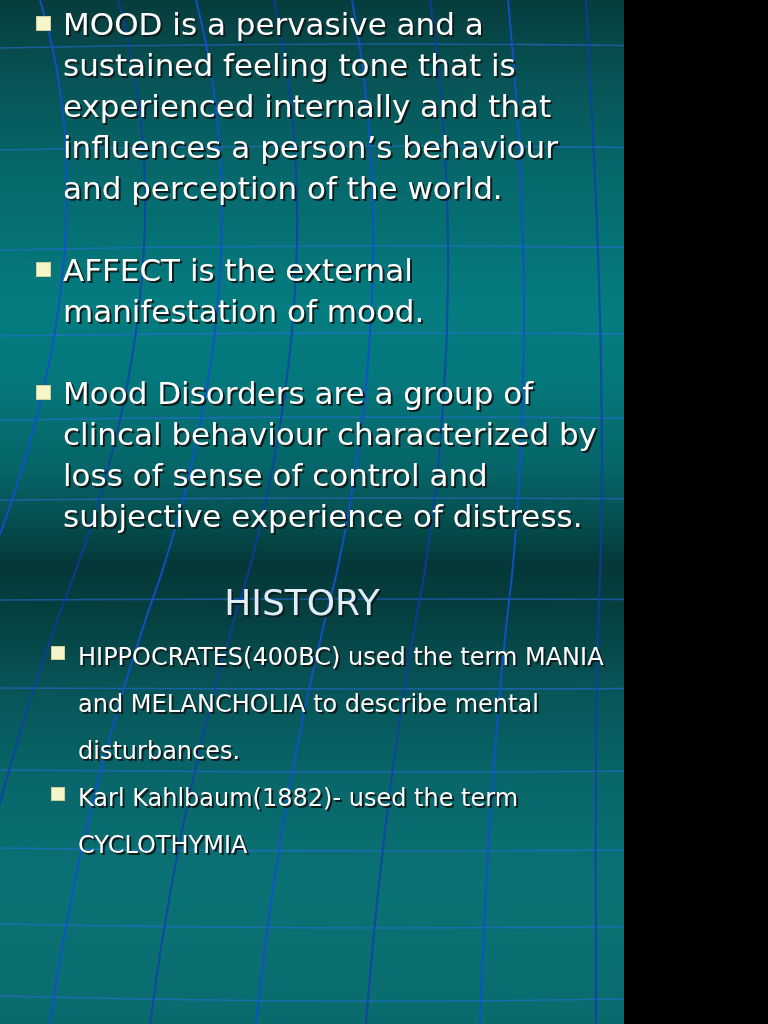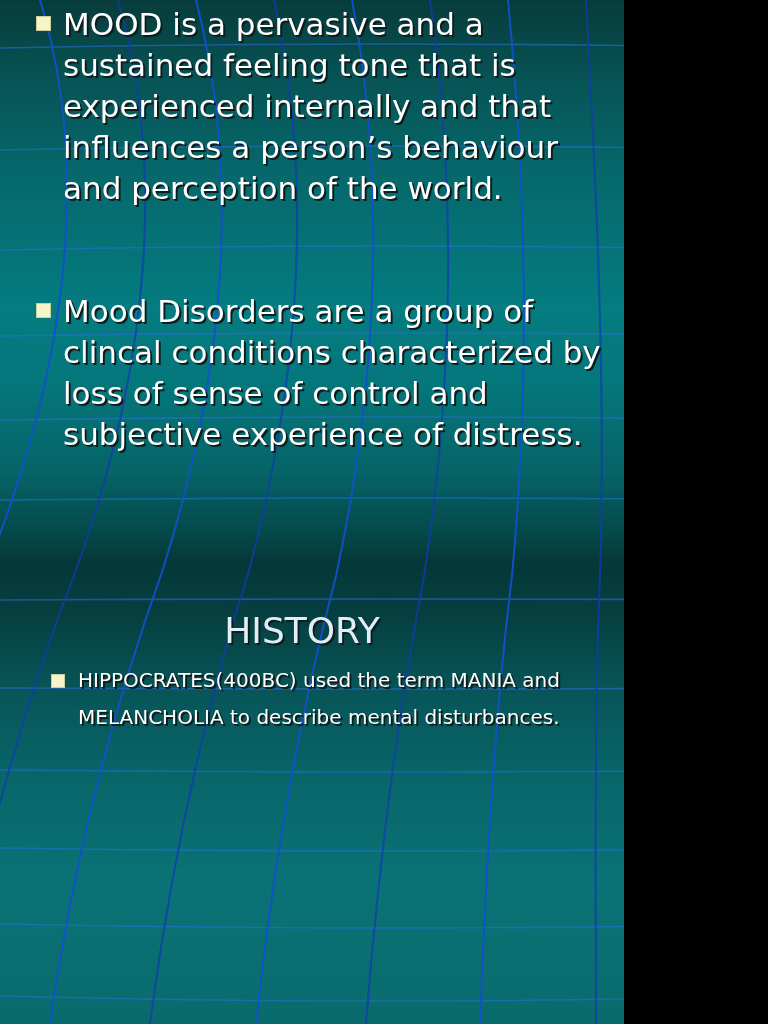--- a/index.html
+++ b/index.html
@@ -79,22 +79,22 @@
   }
   
   .lvl-main li.bullet {
     font-size: 31px;
     line-height: 41px;
     padding-left: 37px;
     margin-bottom: 0;
   }
   
   .lvl-sub li.bullet {
-    font-size: 20px;
-    line-height: 37px;
+    font-size: 24px;
+    line-height: 47px;
     padding-left: 38px;
     margin-left: 40px;
   }
   li.bullet > .sq {
     position: absolute;
     display: block;
     background: #f5f5c9;
     border: 1px solid #cfcf9c;
   }
   .lvl-main li.bullet > .sq {
@@ -170,43 +170,51 @@
     <div class="block lvl-main" style="top:4px; left:26px; right:16px;">
       <ul class="bullets">
 
         <li class="bullet">
           <span class="sq"></span>
           <span class="txt">MOOD  is a pervasive and a sustained feeling tone that is experienced internally and that influences a person’s behaviour and perception of the world.</span>
         </li>
 
         <span class="spacer"></span>
 
-
-        <span class="spacer"></span>
-
         <li class="bullet">
           <span class="sq"></span>
-          <span class="txt">Mood Disorders are a group of clincal conditions characterized by loss of sense of control and subjective experience of distress.</span>
+          <span class="txt">AFFECT is the external manifestation of mood.</span>
+        </li>
+
+        <span class="spacer"></span>
+
+        <li class="bullet">
+          <span class="sq"></span>
+          <span class="txt">Mood Disorders are a group of clincal behaviour characterized by loss of sense of control and subjective experience of distress.</span>
         </li>
 
       </ul>
     </div>
 
-    <div class="block" style="top:608px; left:0; right:0;">
+    <div class="block" style="top:580px; left:0; right:0;">
       <h2 class="section-title">HISTORY</h2>
 
       <div class="lvl-sub" style="margin-top:8px;">
         <ul class="bullets">
 
           <li class="bullet">
             <span class="sq"></span>
             <span class="txt">HIPPOCRATES(400BC) used the term MANIA and MELANCHOLIA to describe mental disturbances.</span>
           </li>
 
 
+          <li class="bullet">
+            <span class="sq"></span>
+            <span class="txt">Karl Kahlbaum(1882)- used the term CYCLOTHYMIA</span>
+          </li>
 
 
         </ul>
       </div>
     </div>
 
   </div>
 </div>
 
 </body></html>

